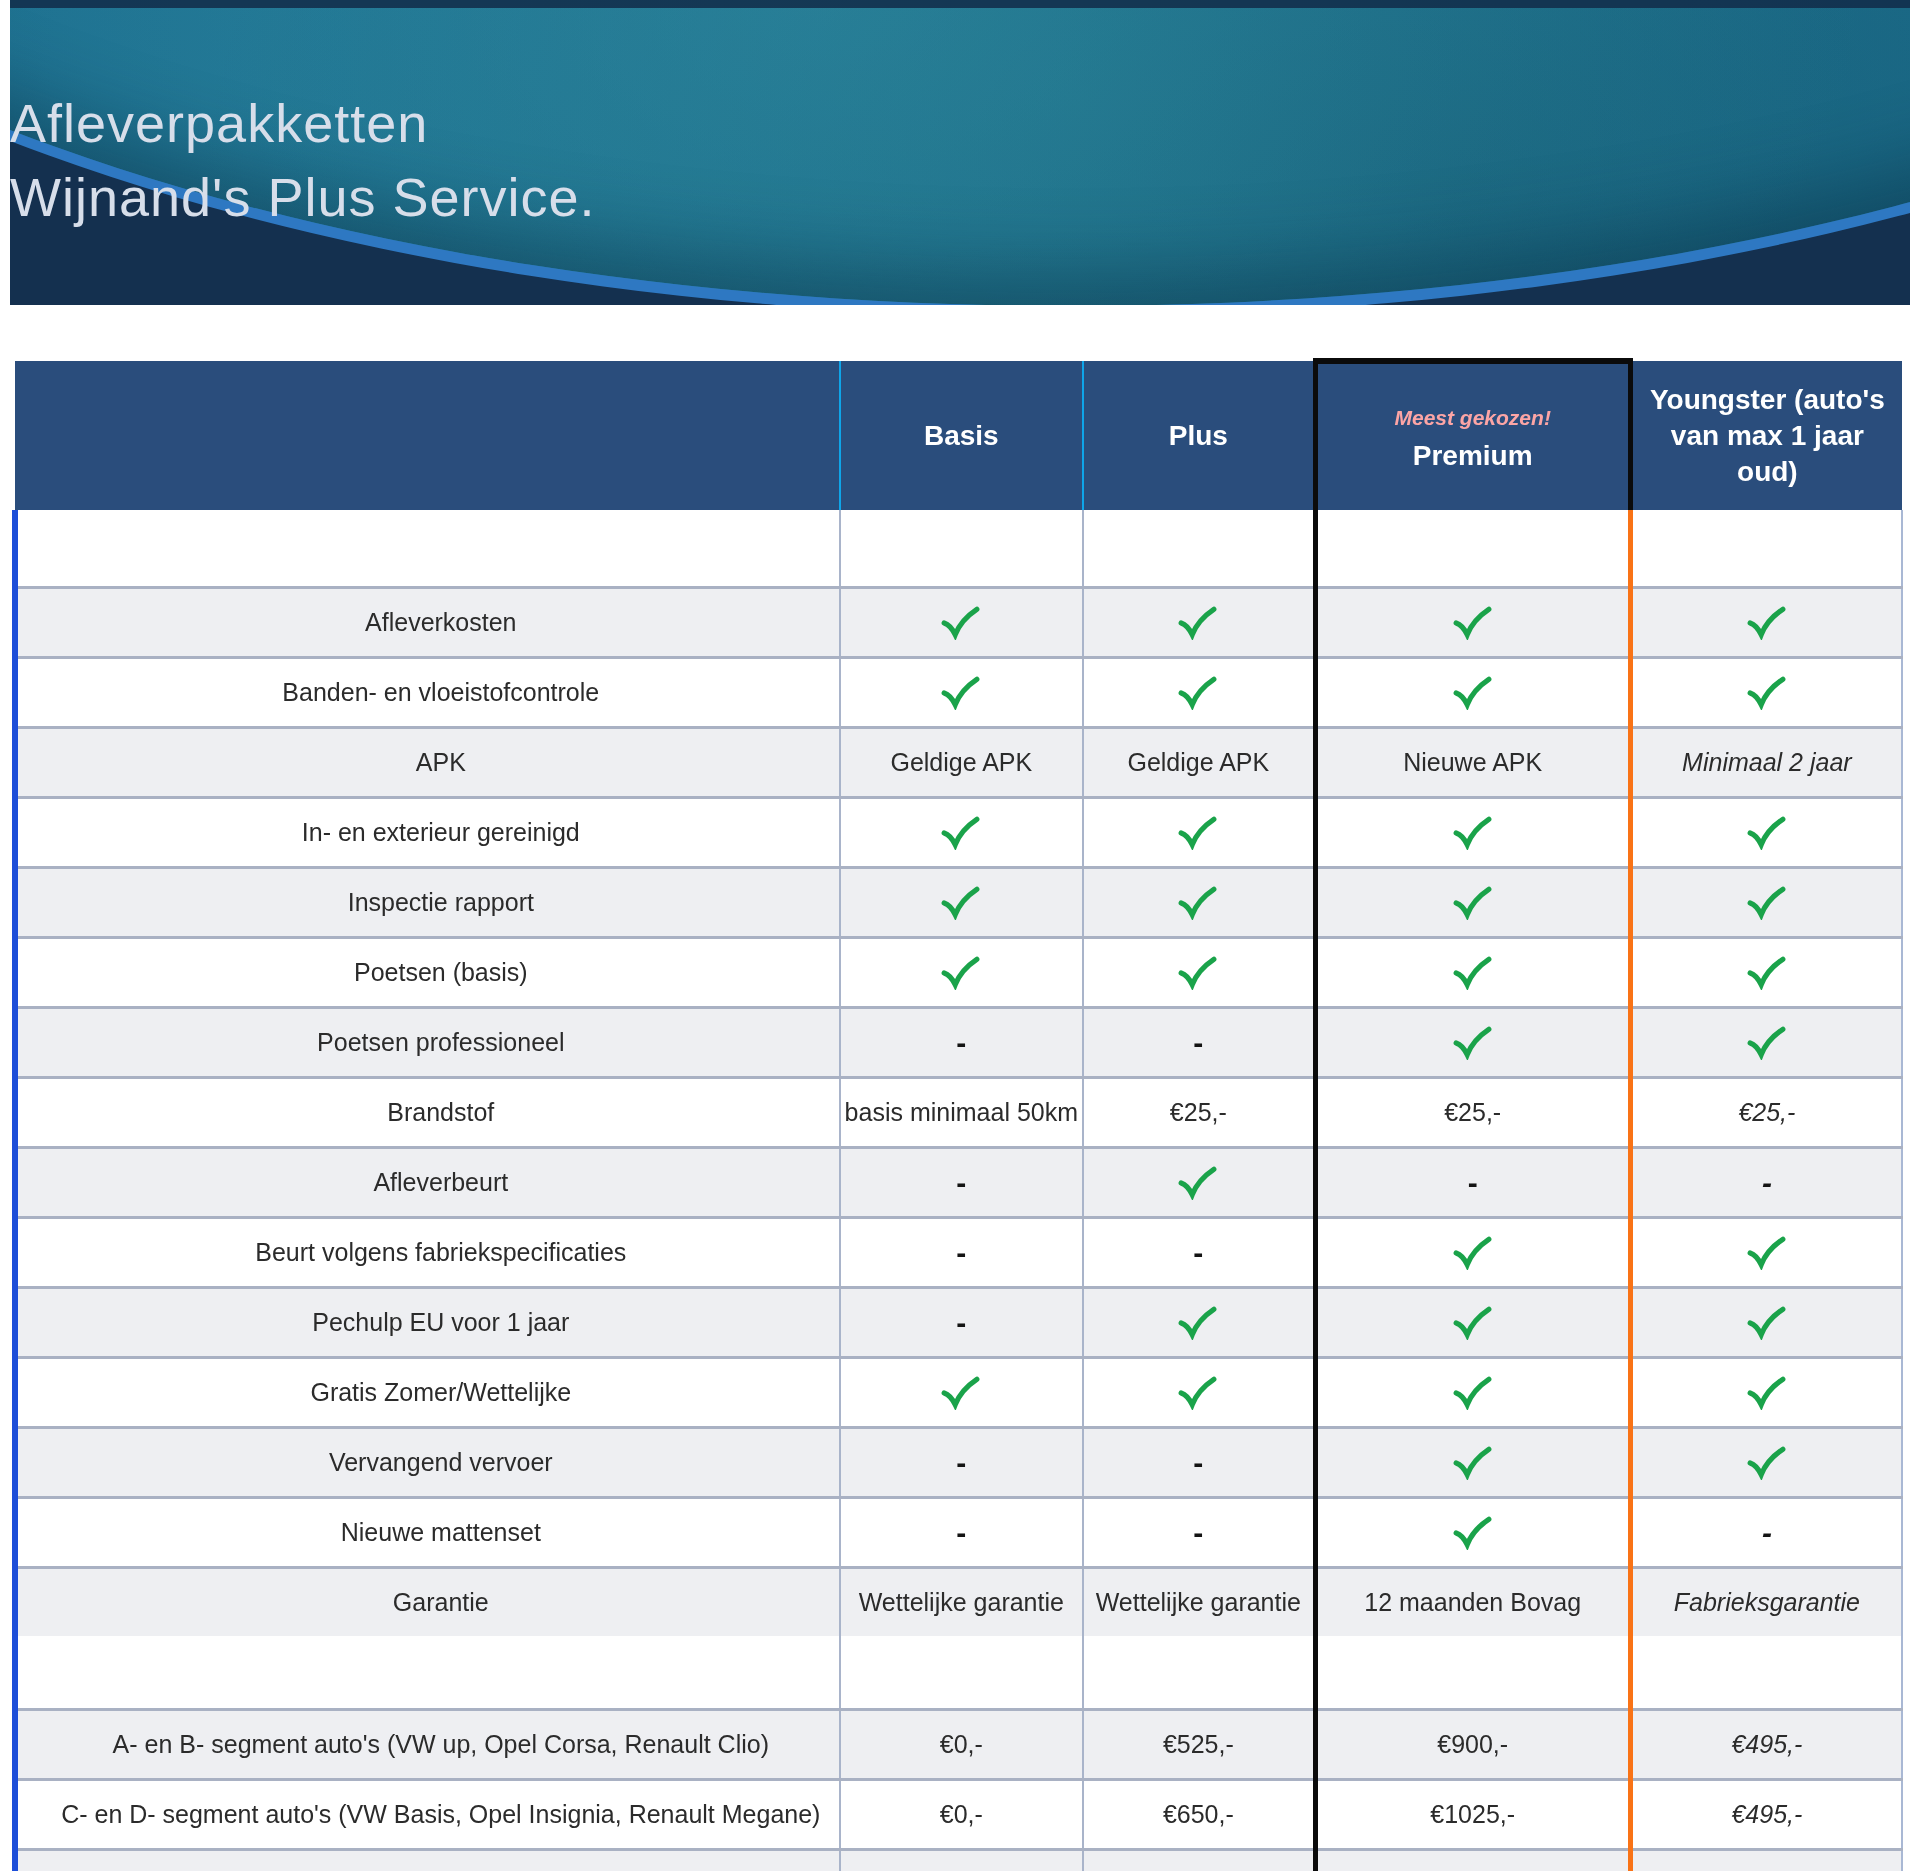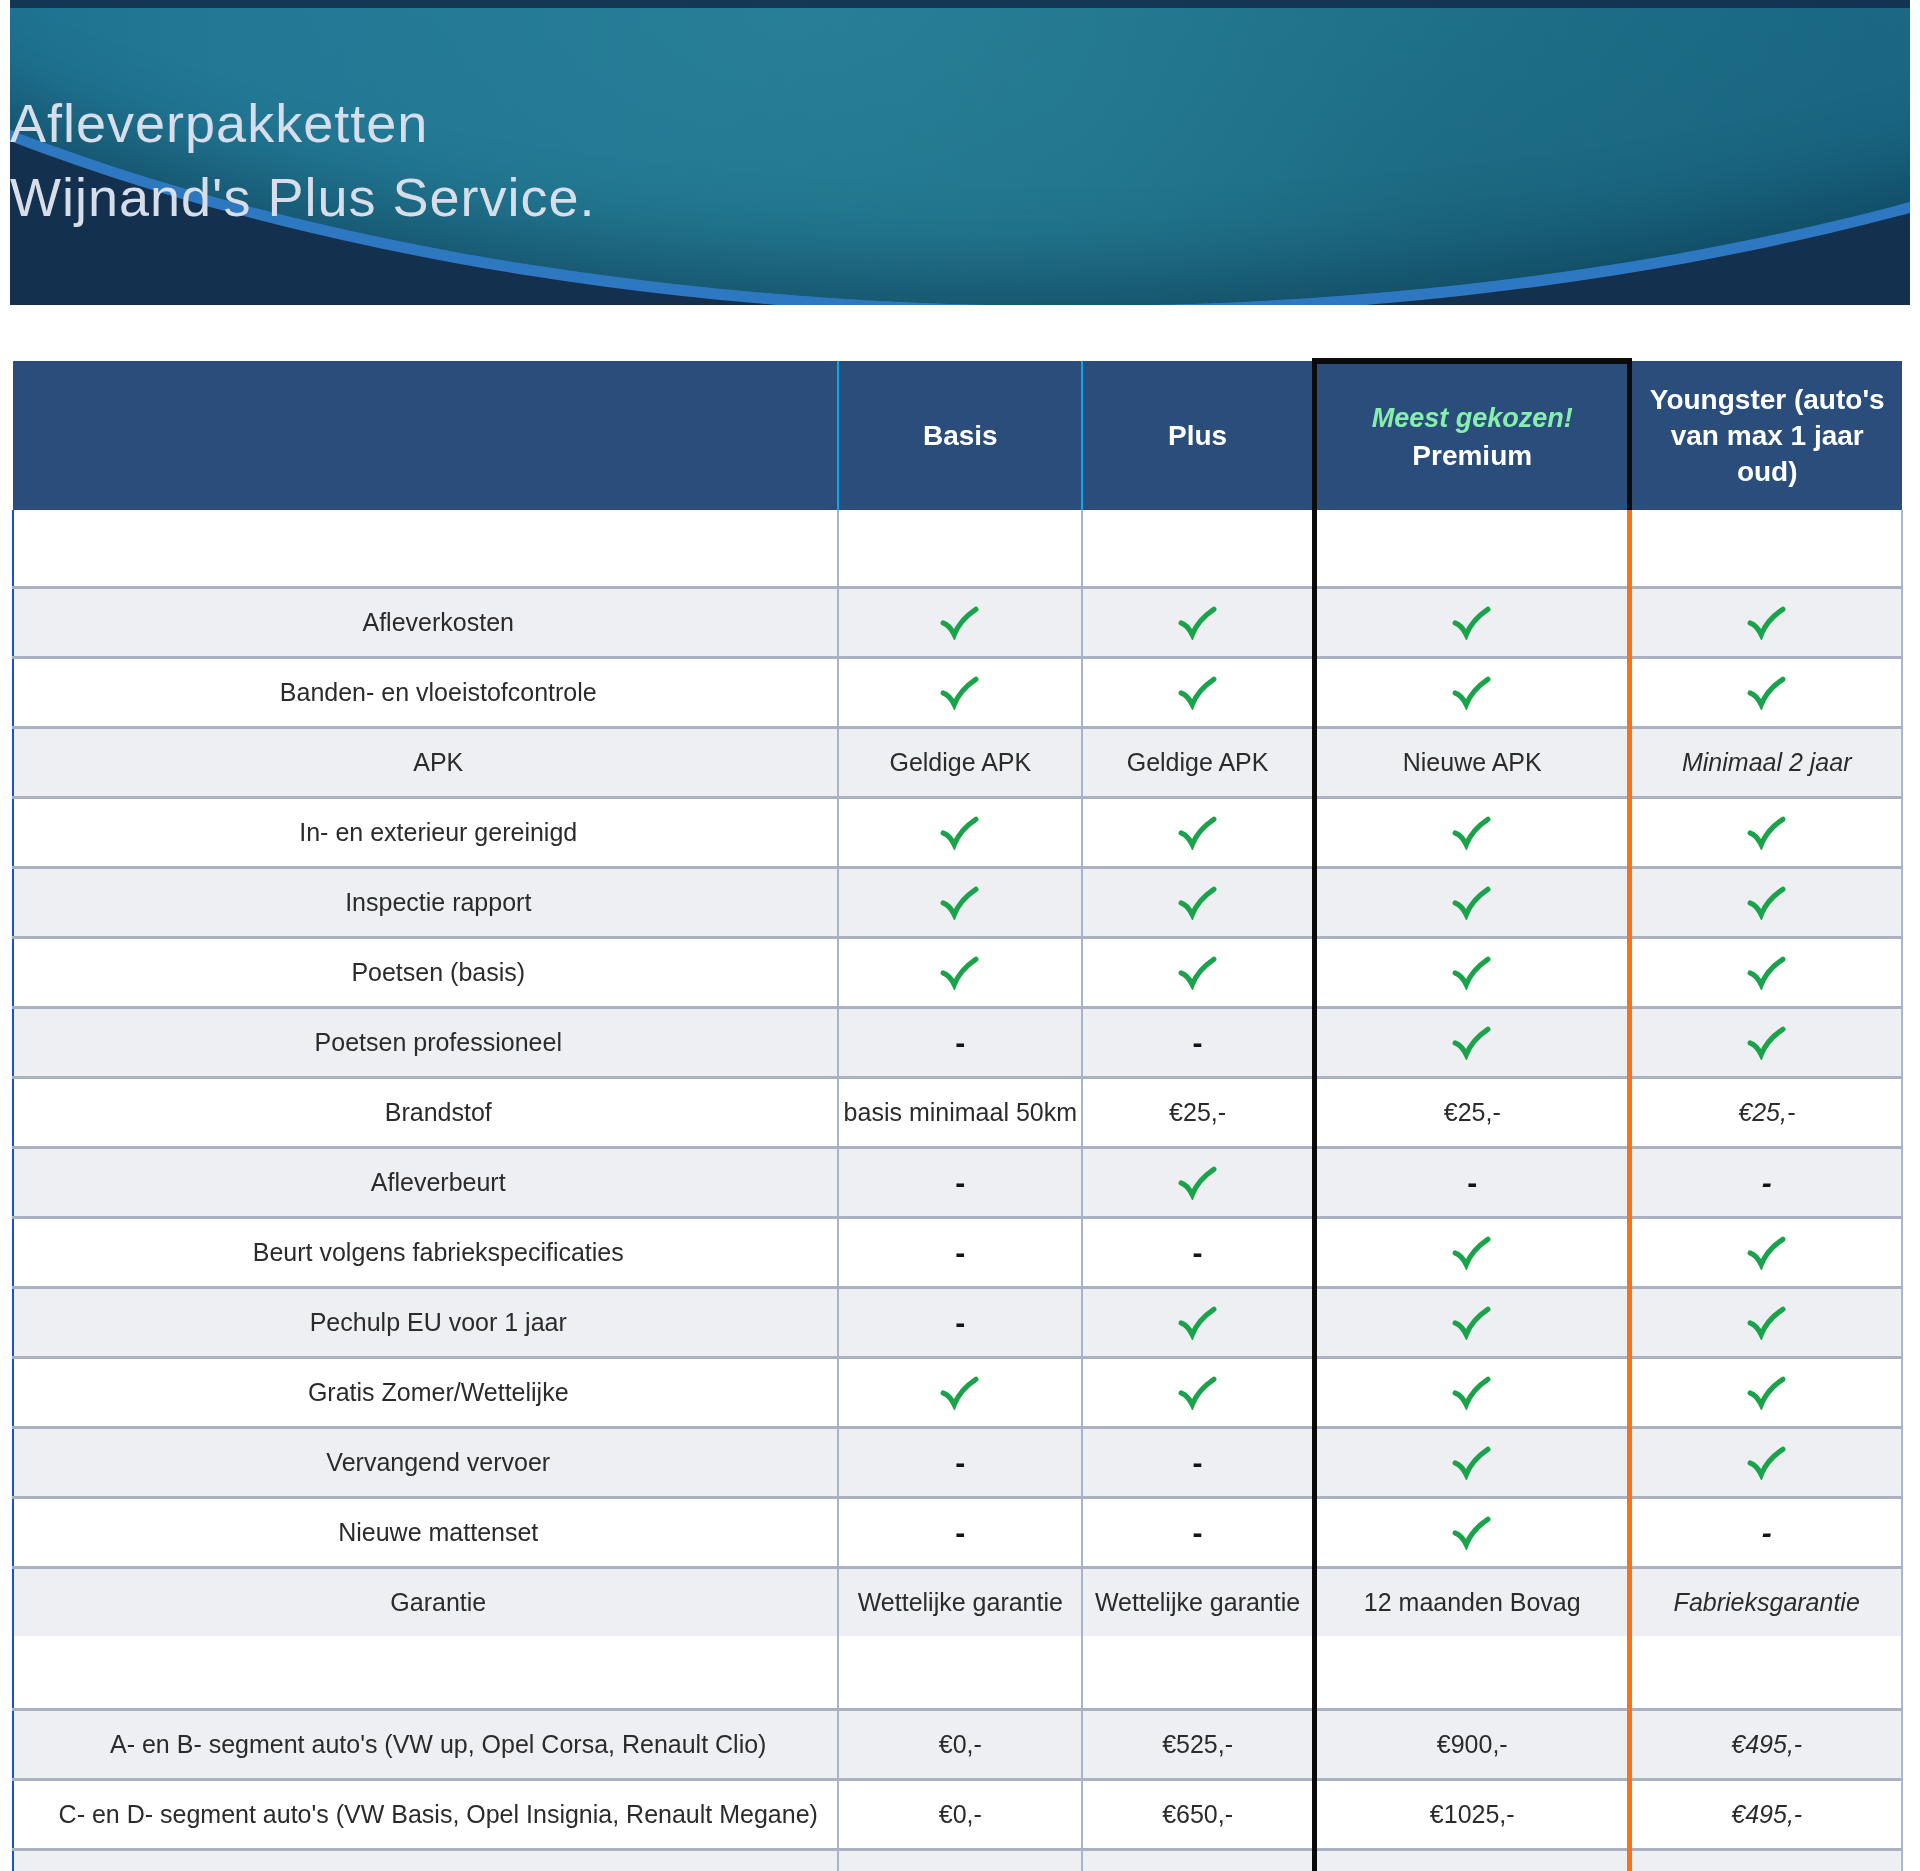--- a/index.html
+++ b/index.html
@@ -26,28 +26,28 @@
   table{border-collapse:collapse;table-layout:fixed;width:100%;}
   col.c-label{width:43.7%;} col.c-basis{width:12.9%;} col.c-plus{width:12.3%;}
   col.c-premium{width:16.7%;} col.c-young{width:14.4%;}
 
   thead th{
     background:#2a4d7c;color:#ffffff;font-weight:bold;font-size:28px;
     height:146px;vertical-align:middle;text-align:center;padding:0 14px;
     border-left:2px solid #0ea5e9;line-height:36px;
   }
   thead th:first-child{border-left:none;}
-  thead th .badge{color:#86efac;font-style:italic;font-weight:bold;font-size:27px;margin-bottom:2px;}
+  thead th .badge{color:#fca5a5;font-style:italic;font-weight:bold;font-size:21px;margin-bottom:2px;}
 
   tbody td{
     text-align:center;vertical-align:middle;font-size:25px;color:#2b2b2b;
     border-top:3px solid #a9b1c3;border-left:2px solid #a9b4ca;
     padding:0 2px;height:67px;overflow:hidden;white-space:nowrap;
   }
-  tbody td:first-child{border-left:2px solid #1d4ed8;padding-left:27px;}
+  tbody td:first-child{border-left:6px solid #1d4ed8;padding-left:27px;}
   tbody tr td:last-child{border-right:2px solid #a9b8d4;font-style:italic;}
   tbody tr.shade td{background:#eeeff2;}
   tbody tr.spacer td{height:76px;border-top:none;}
   tbody tr.spacer2 td{height:72px;}
   td.dash{font-weight:bold;font-size:30px;color:#141414;}
 
   
   thead th.hl{border-left:5px solid #0b0b0b;border-right:5px solid #0b0b0b;border-top:6px solid #0b0b0b;}
   tbody td.hl{border-left:5px solid #0b0b0b;border-right:5px solid #f97316;}
   tbody td.hlb{border-bottom:4px solid #0b0b0b;}

